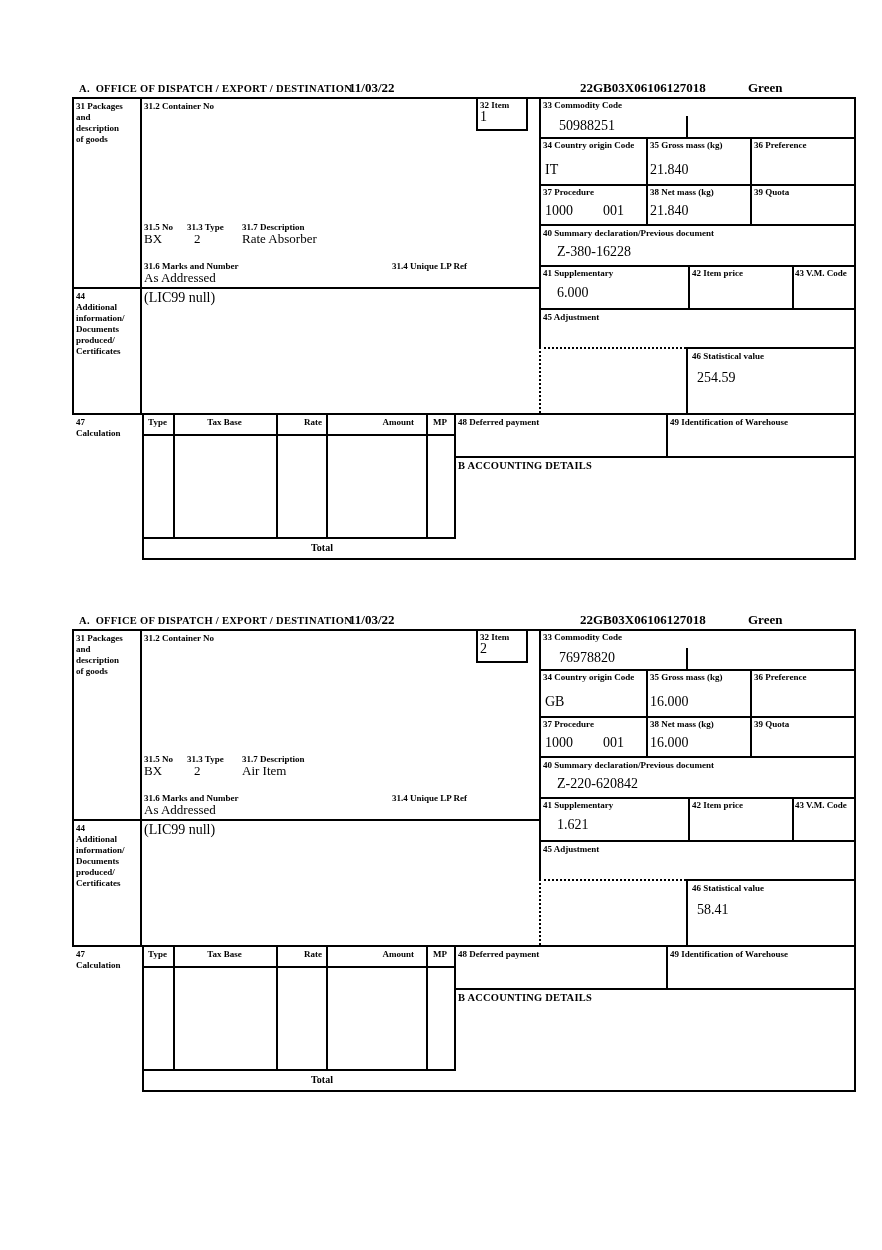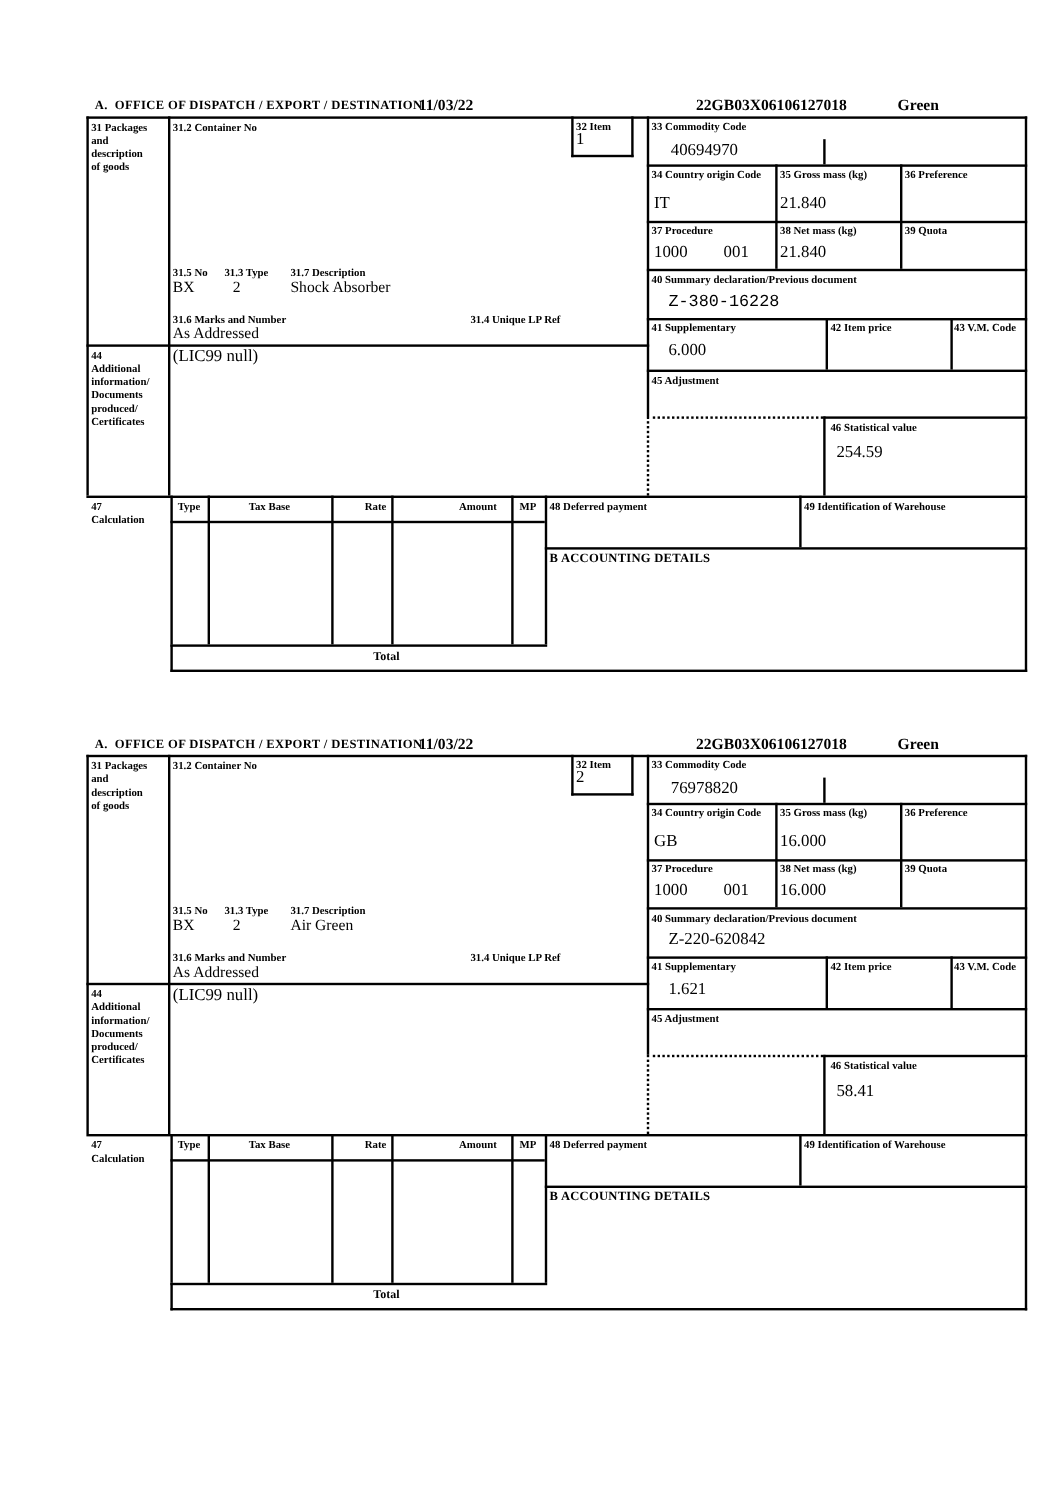--- a/index.html
+++ b/index.html
@@ -82,41 +82,41 @@
 Calculation</div>
 
     <div class="lab" style="left:72px;top:21px;">31.2 Container No</div>
     <div class="lab" style="left:408px;top:20px;">32 Item</div>
     <div class="val" style="left:408px;top:29px;">1</div>
     <div class="lab" style="left:72px;top:142px;">31.5 No</div>
     <div class="lab" style="left:115px;top:142px;">31.3 Type</div>
     <div class="lab" style="left:170px;top:142px;">31.7 Description</div>
     <div class="val v13" style="left:72px;top:151px;">BX</div>
     <div class="val v13" style="left:122px;top:151px;">2</div>
-    <div class="val v13" style="left:170px;top:151px;">Shock Absorber</div>
+    <div class="val v13" style="left:170px;top:151px;">Rate Absorber</div>
     <div class="lab" style="left:72px;top:181px;">31.6 Marks and Number</div>
     <div class="lab" style="left:320px;top:181px;">31.4 Unique LP Ref</div>
     <div class="val v13" style="left:72px;top:190px;">As Addressed</div>
     <div class="val" style="left:72px;top:210px;">(LIC99 null)</div>
 
     <div class="lab" style="left:471px;top:20px;">33 Commodity Code</div>
-    <div class="val" style="left:487px;top:38px;">40694970</div>
+    <div class="val" style="left:487px;top:38px;">50988251</div>
     <div class="lab" style="left:471px;top:60px;">34 Country origin Code</div>
     <div class="val" style="left:473px;top:82px;">IT</div>
     <div class="lab" style="left:578px;top:60px;">35 Gross mass (kg)</div>
     <div class="val" style="left:578px;top:82px;">21.840</div>
     <div class="lab" style="left:682px;top:60px;">36 Preference</div>
     <div class="lab" style="left:471px;top:107px;">37 Procedure</div>
     <div class="val" style="left:473px;top:123px;">1000</div>
     <div class="val" style="left:531px;top:123px;">001</div>
     <div class="lab" style="left:578px;top:107px;">38 Net mass (kg)</div>
     <div class="val" style="left:578px;top:123px;">21.840</div>
     <div class="lab" style="left:682px;top:107px;">39 Quota</div>
     <div class="lab" style="left:471px;top:148px;">40 Summary declaration/Previous document</div>
-    <div class="val" style="left:485px;top:164px;font-family:Liberation Mono, monospace;">Z-380-16228</div>
+    <div class="val" style="left:485px;top:164px;">Z-380-16228</div>
     <div class="lab" style="left:471px;top:188px;">41 Supplementary</div>
     <div class="val" style="left:485px;top:205px;">6.000</div>
     <div class="lab" style="left:620px;top:188px;">42 Item price</div>
     <div class="lab" style="left:723px;top:188px;">43 V.M. Code</div>
     <div class="lab" style="left:471px;top:232px;">45 Adjustment</div>
     <div class="lab" style="left:620px;top:271px;">46 Statistical value</div>
     <div class="val" style="left:625px;top:290px;">254.59</div>
 
     <div class="lab ctr" style="left:70px;top:337px;width:31px;">Type</div>
     <div class="lab ctr" style="left:101px;top:337px;width:103px;">Tax Base</div>
@@ -187,21 +187,21 @@
 Calculation</div>
 
     <div class="lab" style="left:72px;top:21px;">31.2 Container No</div>
     <div class="lab" style="left:408px;top:20px;">32 Item</div>
     <div class="val" style="left:408px;top:29px;">2</div>
     <div class="lab" style="left:72px;top:142px;">31.5 No</div>
     <div class="lab" style="left:115px;top:142px;">31.3 Type</div>
     <div class="lab" style="left:170px;top:142px;">31.7 Description</div>
     <div class="val v13" style="left:72px;top:151px;">BX</div>
     <div class="val v13" style="left:122px;top:151px;">2</div>
-    <div class="val v13" style="left:170px;top:151px;">Air Green</div>
+    <div class="val v13" style="left:170px;top:151px;">Air Item</div>
     <div class="lab" style="left:72px;top:181px;">31.6 Marks and Number</div>
     <div class="lab" style="left:320px;top:181px;">31.4 Unique LP Ref</div>
     <div class="val v13" style="left:72px;top:190px;">As Addressed</div>
     <div class="val" style="left:72px;top:210px;">(LIC99 null)</div>
 
     <div class="lab" style="left:471px;top:20px;">33 Commodity Code</div>
     <div class="val" style="left:487px;top:38px;">76978820</div>
     <div class="lab" style="left:471px;top:60px;">34 Country origin Code</div>
     <div class="val" style="left:473px;top:82px;">GB</div>
     <div class="lab" style="left:578px;top:60px;">35 Gross mass (kg)</div>

